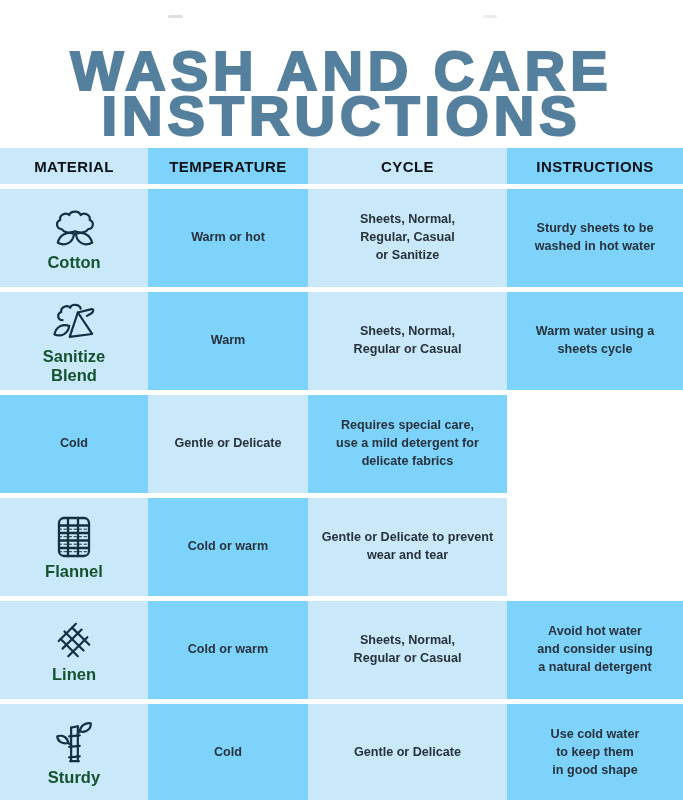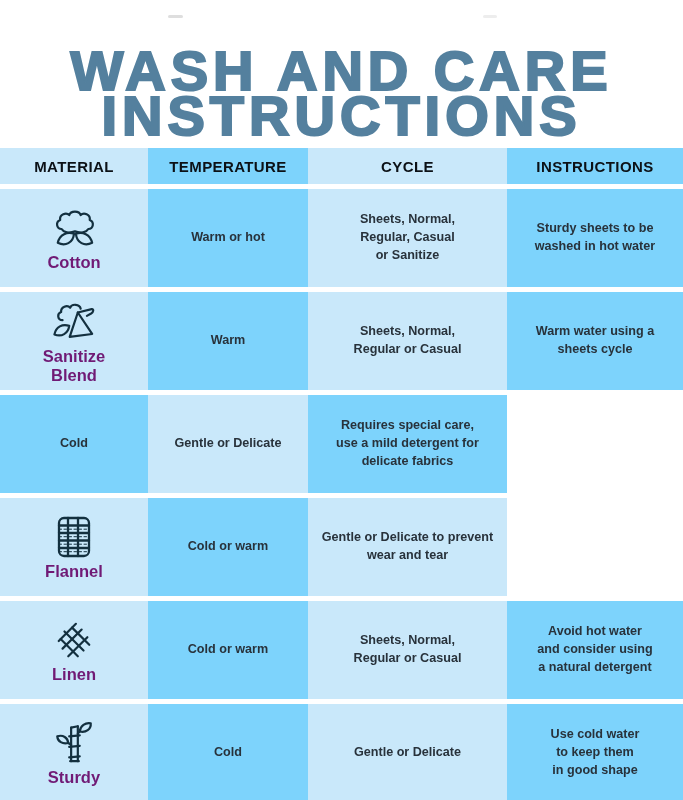--- a/index.html
+++ b/index.html
@@ -75,21 +75,21 @@
   .material-cell .icon-box {
     height: 46px;
     display: flex;
     align-items: flex-end;
     justify-content: center;
   }
   .material-label {
     margin-top: 3px;
     font-size: 16.5px;
     font-weight: bold;
-    color: #701a75;
+    color: #14532d;
     line-height: 1.15;
     white-space: pre-line;
   }
   .icon-box svg {
     stroke: #13303f;
     fill: none;
     stroke-width: 2.3;
     stroke-linecap: round;
     stroke-linejoin: round;
   }

